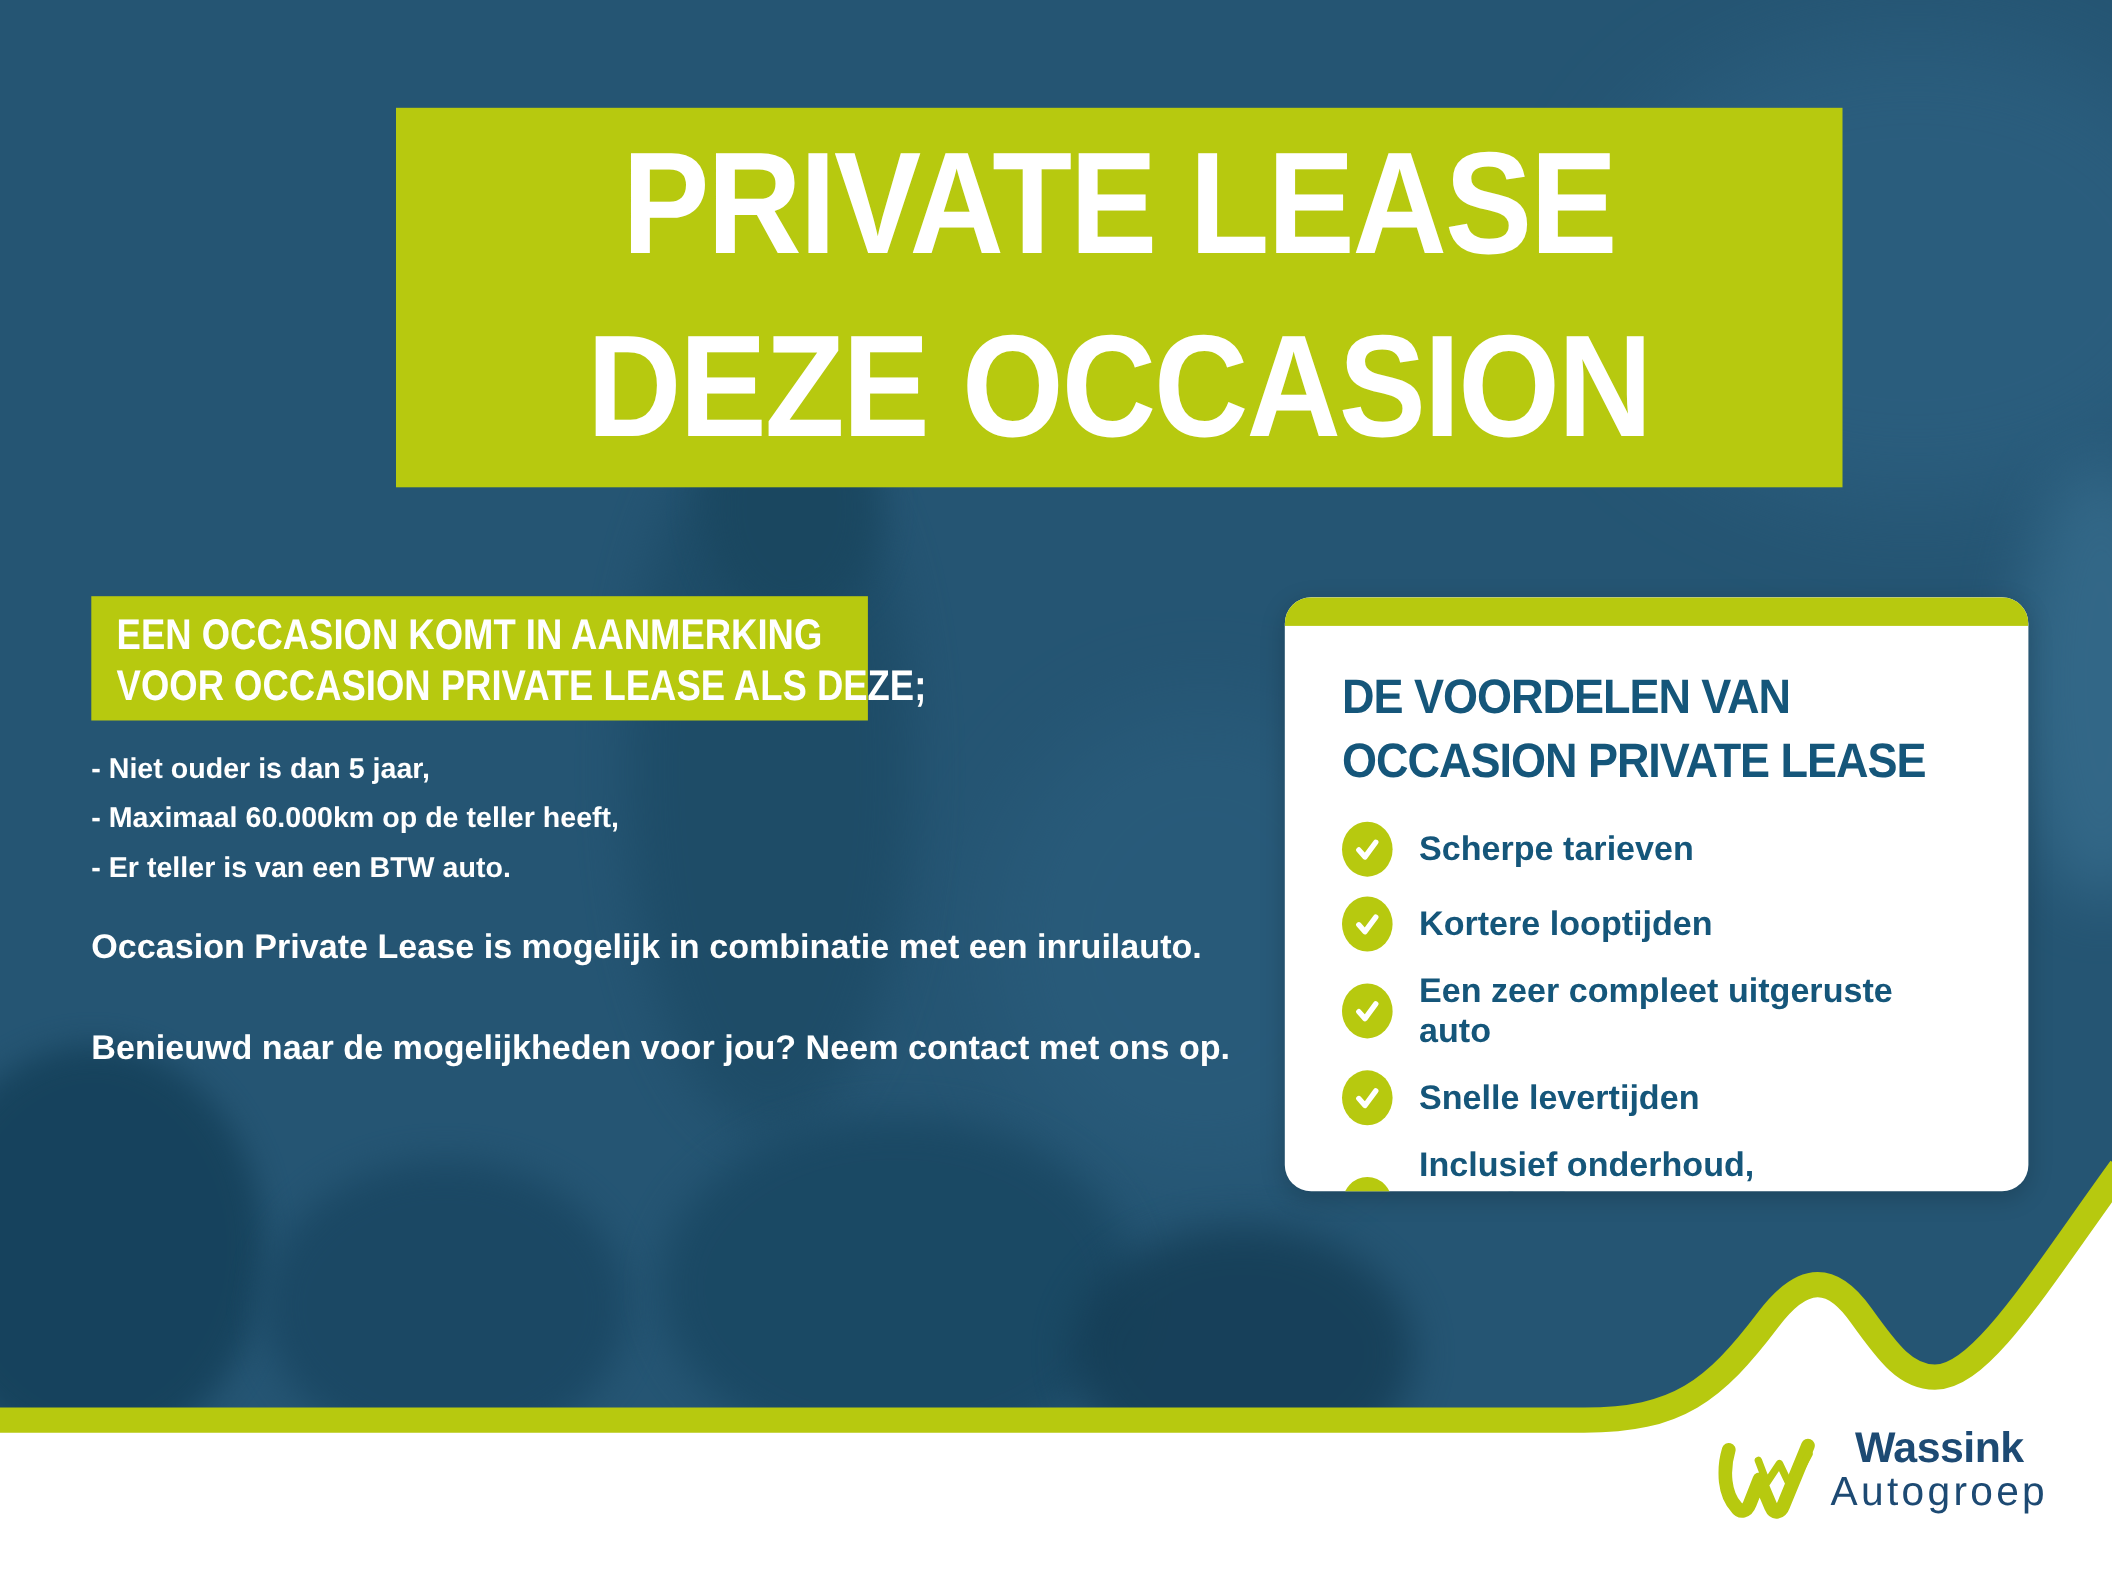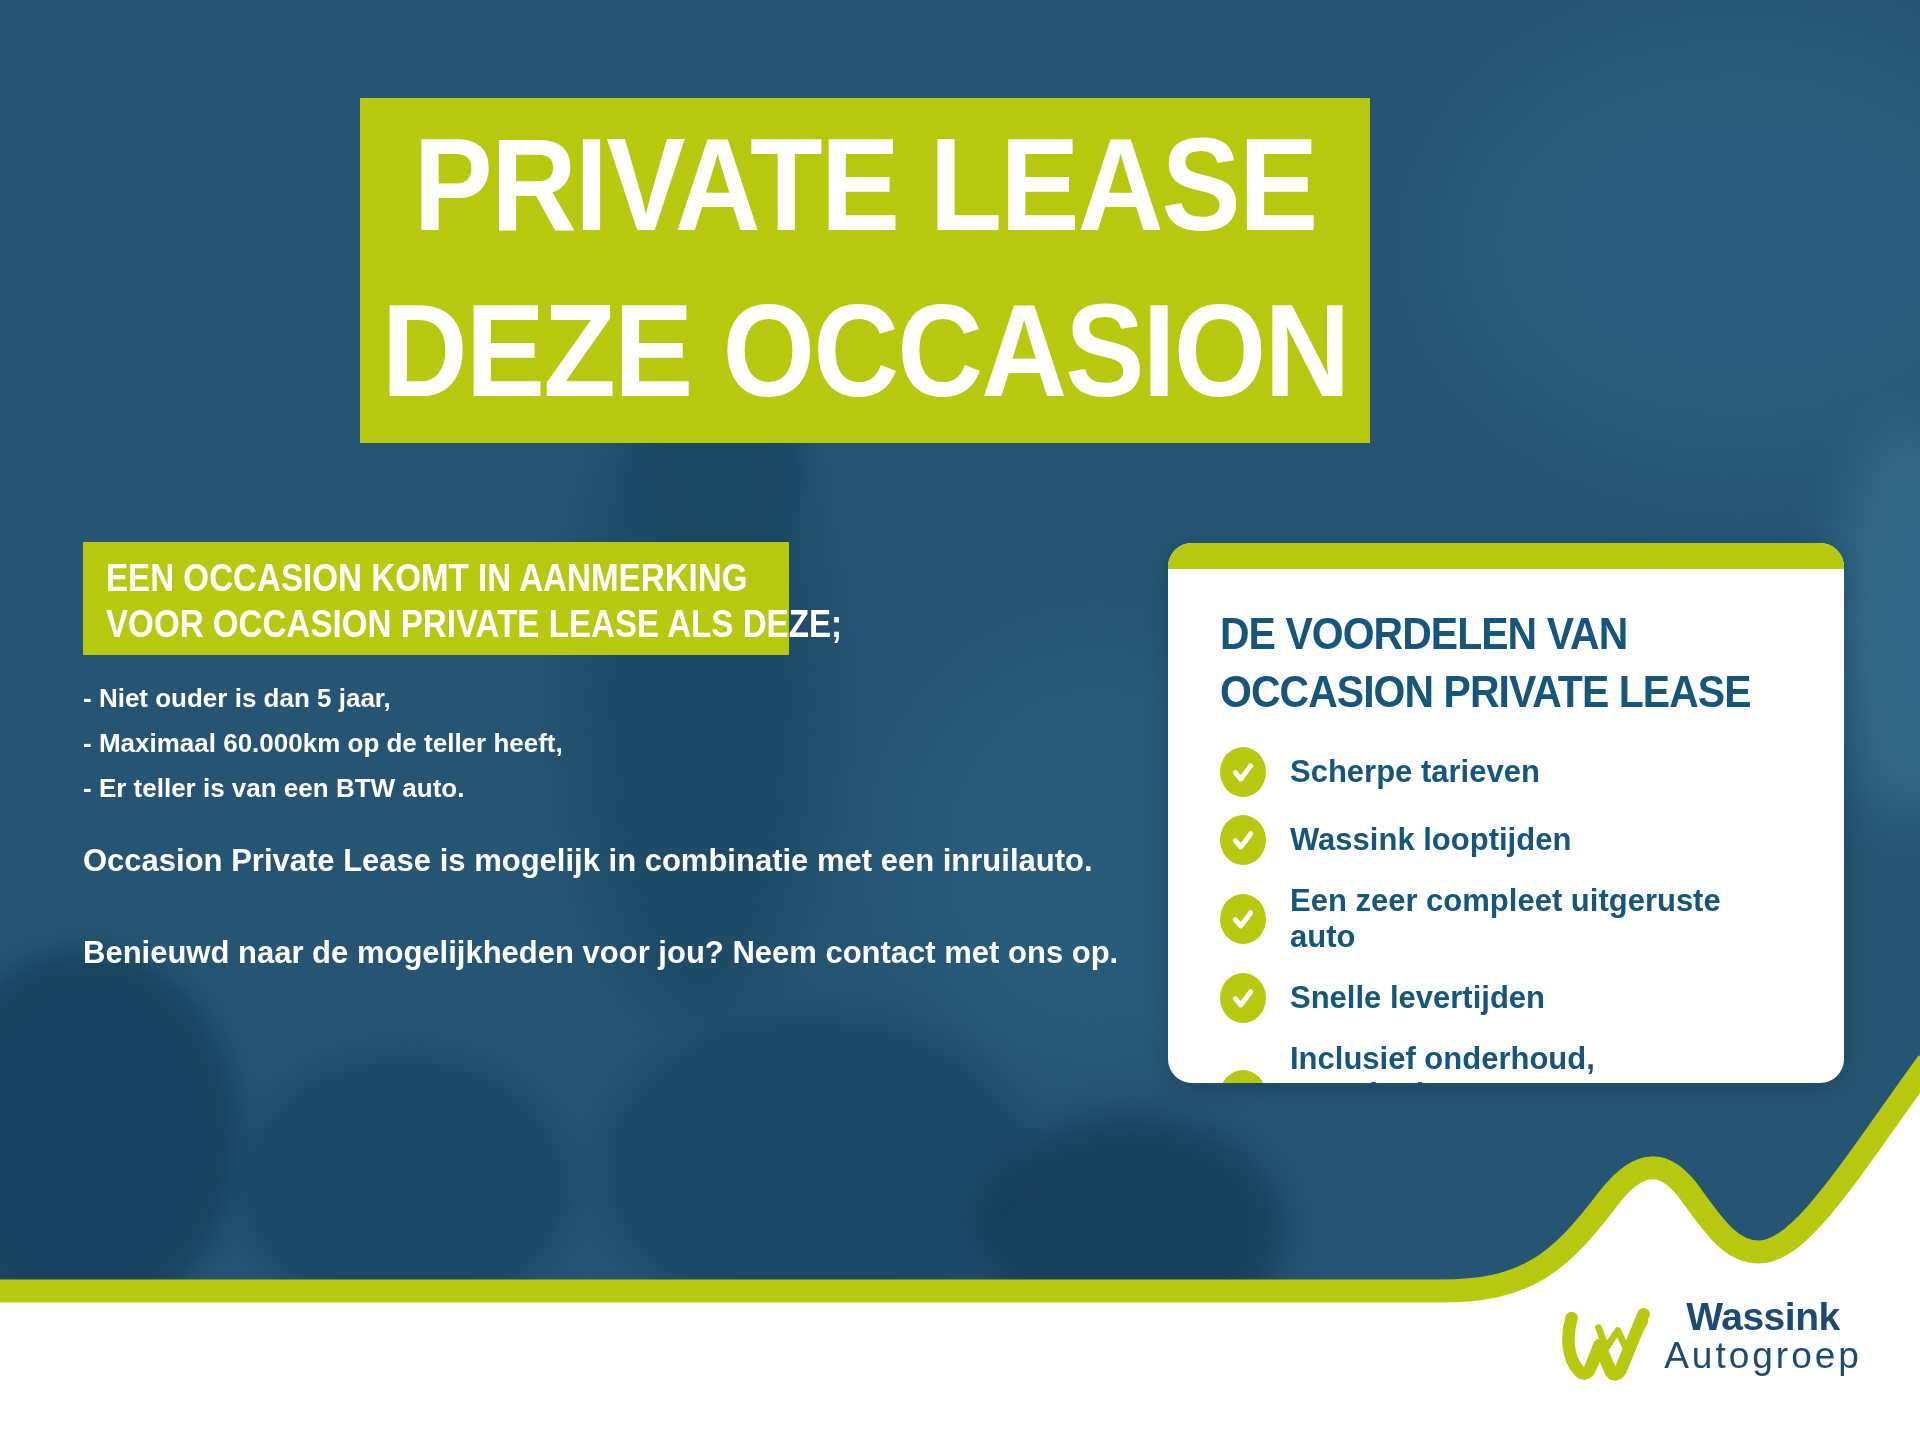--- a/index.html
+++ b/index.html
@@ -18,21 +18,21 @@
   .ph-light-tr  { left:1450px; top:30px;   width:580px; height:430px; background:#2d6182; opacity:.7;  filter:blur(45px); }
   .ph-light-r   { left:1835px; top:420px;  width:150px; height:400px; background:#3c7495; opacity:.6;  filter:blur(28px); }
   .ph-arm       { left:900px;  top:640px;  width:390px; height:430px; background:#2c6080; opacity:.5;  filter:blur(40px); }
   .ph-dark-br   { left:975px;  top:1115px; width:310px; height:230px; background:#143c54; opacity:.8;  filter:blur(18px); }
 
   
   .wave-svg { position:absolute; left:0; top:0; width:1920px; height:1440px; pointer-events:none; }
 
   
   .hero {
-    position:absolute; left:360px; top:98px; width:1010px; height:345px;
+    position:absolute; left:360px; top:98px; width:1315px; height:345px;
     background:var(--lime); display:flex; align-items:flex-start; justify-content:center;
   }
   .hero h1 {
     margin:0; padding-top:4px; color:#fff; text-align:center;
     font-size:132px; line-height:166px; font-weight:700; letter-spacing:-2px;
     transform:scaleX(.9); transform-origin:center top; white-space:nowrap;
   }
 
   
   .elig-banner {
@@ -139,21 +139,21 @@
               </svg>
           </span>
           <span class="benefit-label">Scherpe tarieven</span>
         </li>
         <li>
           <span class="check-badge">
             <svg width="28" height="28" viewBox="0 0 40 40">
                 <polyline points="9,21 17,30 31,11" fill="none" stroke="#fff" stroke-width="7" stroke-linecap="round" stroke-linejoin="round"></polyline>
               </svg>
           </span>
-          <span class="benefit-label">Wassink looptijden</span>
+          <span class="benefit-label">Kortere looptijden</span>
         </li>
         <li>
           <span class="check-badge">
             <svg width="28" height="28" viewBox="0 0 40 40">
                 <polyline points="9,21 17,30 31,11" fill="none" stroke="#fff" stroke-width="7" stroke-linecap="round" stroke-linejoin="round"></polyline>
               </svg>
           </span>
           <span class="benefit-label">Een zeer compleet uitgeruste auto</span>
         </li>
         <li>

